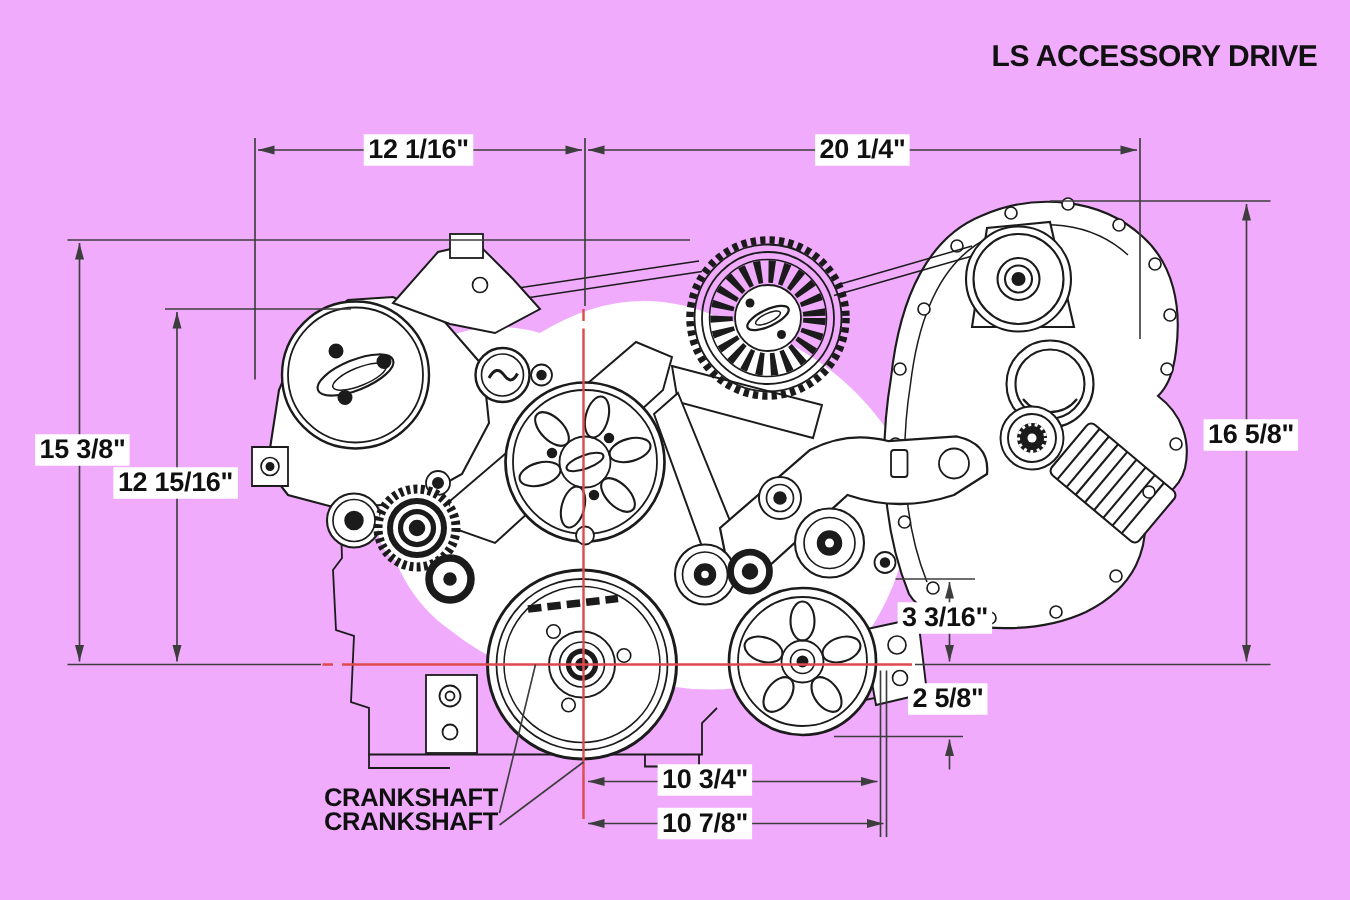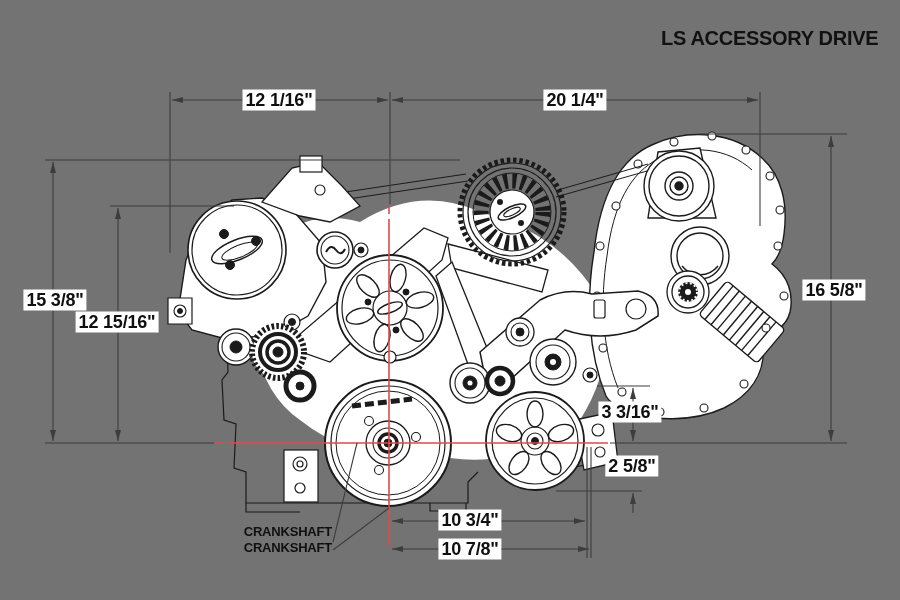--- a/index.html
+++ b/index.html
@@ -1,25 +1,25 @@
 <!DOCTYPE html>
 <html><head>
 <meta charset="utf-8">
 <style>
   html,body{margin:0;padding:0;background:#fff;}
-  #page{position:relative;width:900px;height:600px;background:#737373;overflow:hidden;
+  #page{position:relative;width:900px;height:600px;background:#f0abfc;overflow:hidden;
         font-family:"Liberation Sans",sans-serif;}
   #drawing{position:absolute;left:0;top:0;}
   .dim-label{position:absolute;transform:translate(-50%,-50%);background:#fff;
              padding:0 3px;font-weight:bold;font-size:18px;color:#101010;
              white-space:nowrap;letter-spacing:-0.2px;}
   .title-block{position:absolute;left:661px;top:26px;font-weight:bold;font-size:20px;
                line-height:24px;color:#111;letter-spacing:-0.3px;}
   .crank-callout{position:absolute;left:210px;top:524px;width:122px;text-align:right;
-                 font-weight:bold;font-size:13px;line-height:16px;color:#101010;
+                 font-weight:bold;font-size:17px;line-height:16px;color:#101010;
                  letter-spacing:-0.2px;}
 </style>
 </head>
 <body>
 
 <div id="page">
 
   <svg id="drawing" width="900" height="600" viewBox="0 0 900 600">
     <defs>
       <marker id="arr" viewBox="0 0 12 8" markerWidth="12" markerHeight="8" refX="11.5" refY="4" orient="auto-start-reverse" markerUnits="userSpaceOnUse">

